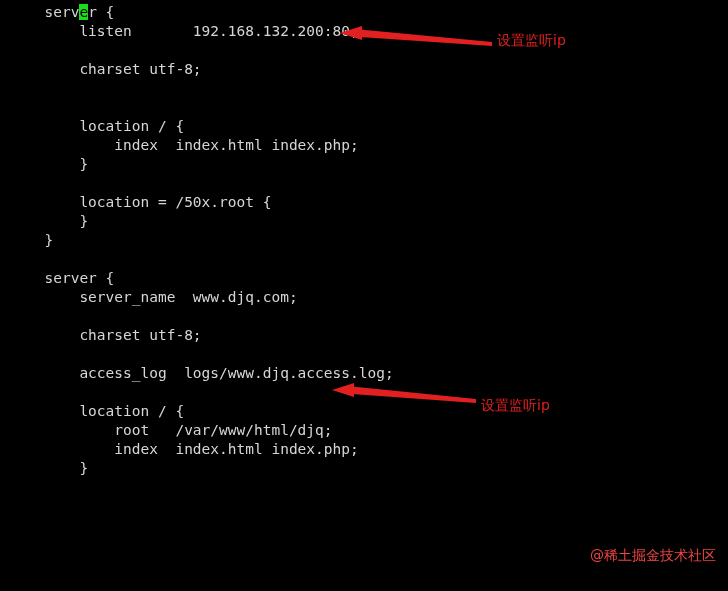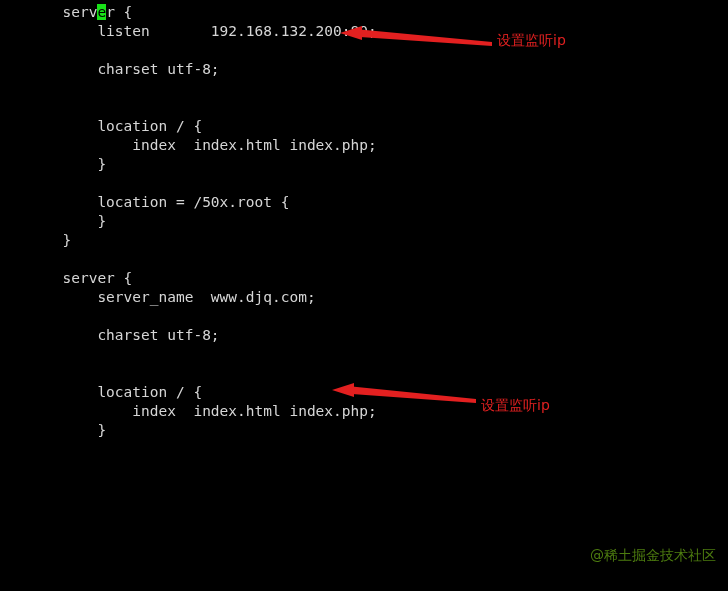--- a/index.html
+++ b/index.html
@@ -17,21 +17,20 @@
   }
 
   
   #code {
     position: absolute;
     left: 0;
     top: 0;
     width: 728px;
     padding-top: 3px;
     box-sizing: border-box;
-    padding-left: 18px;
   }
   .line {
     height: 19px;
     line-height: 19px;
     font-size: 14.5px;
     letter-spacing: 0px;
     color: #d6d6d6;
     white-space: pre;
     padding-left: 27px;
     box-sizing: border-box;
@@ -58,21 +57,21 @@
     font-size: 14px;
     line-height: 16px;
     white-space: nowrap;
   }
 
   
   #watermark {
     position: absolute;
     right: 12px;
     bottom: 27px;
-    color: #4d7c0f;
+    color: #ef4444;
     font-family: "DejaVu Sans", "Liberation Sans", sans-serif;
     font-size: 14px;
     line-height: 18px;
     white-space: nowrap;
     user-select: none;
   }
 </style>
 </head>
 <body>
 
@@ -91,22 +90,24 @@
       <div class="line blank"> </div>
       <div class="line">      location = /50x.root {</div>
       <div class="line">      }</div>
       <div class="line">  }</div>
       <div class="line blank"> </div>
       <div class="line">  server {</div>
       <div class="line">      server_name  www.djq.com;</div>
       <div class="line blank"> </div>
       <div class="line">      charset utf-8;</div>
       <div class="line blank"> </div>
+      <div class="line">      access_log  logs/www.djq.access.log;</div>
       <div class="line blank"> </div>
       <div class="line">      location / {</div>
+      <div class="line">          root   /var/www/html/djq;</div>
       <div class="line">          index  index.html index.php;</div>
       <div class="line">      }</div>
     </div>
 
   <svg class="arrow-svg" style="left:340px; top:20px;" width="160" height="34" viewBox="0 0 160 34">
     <polygon points="0,13 22,6 22,20" fill="#e32020"></polygon>
     <polygon points="20,9.5 152,22 152,26 20,17" fill="#e32020"></polygon>
   </svg>
 
   <svg class="arrow-svg" style="left:332px; top:377px;" width="152" height="34" viewBox="0 0 152 34">

